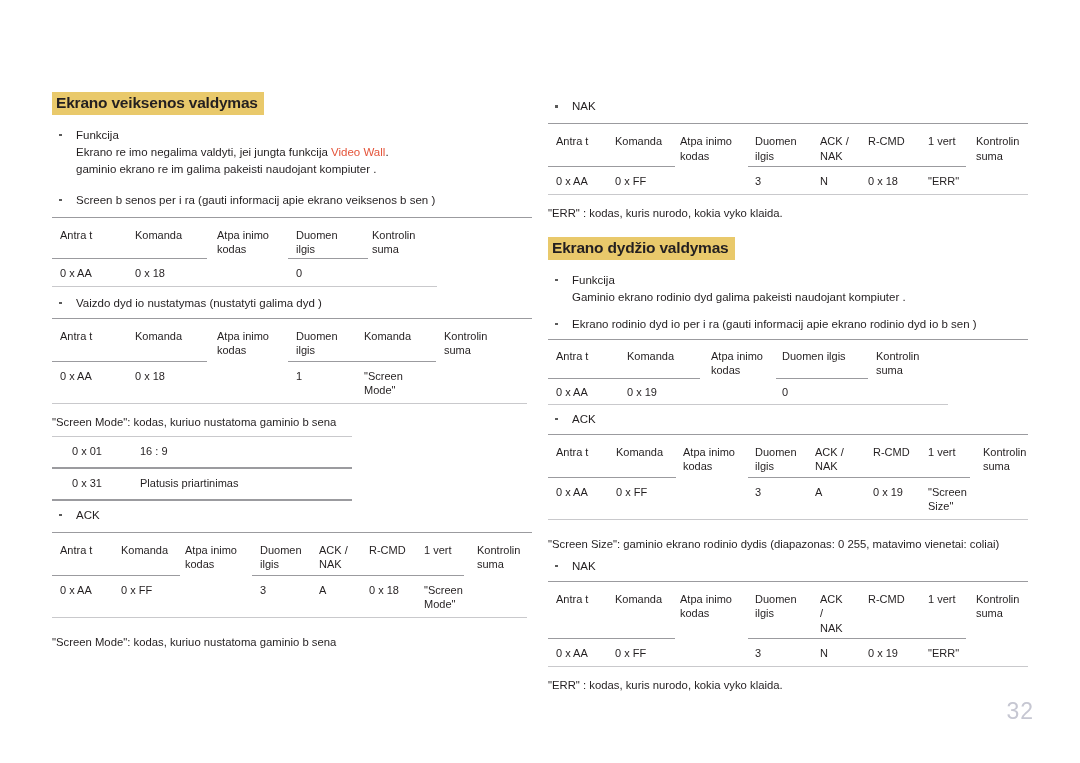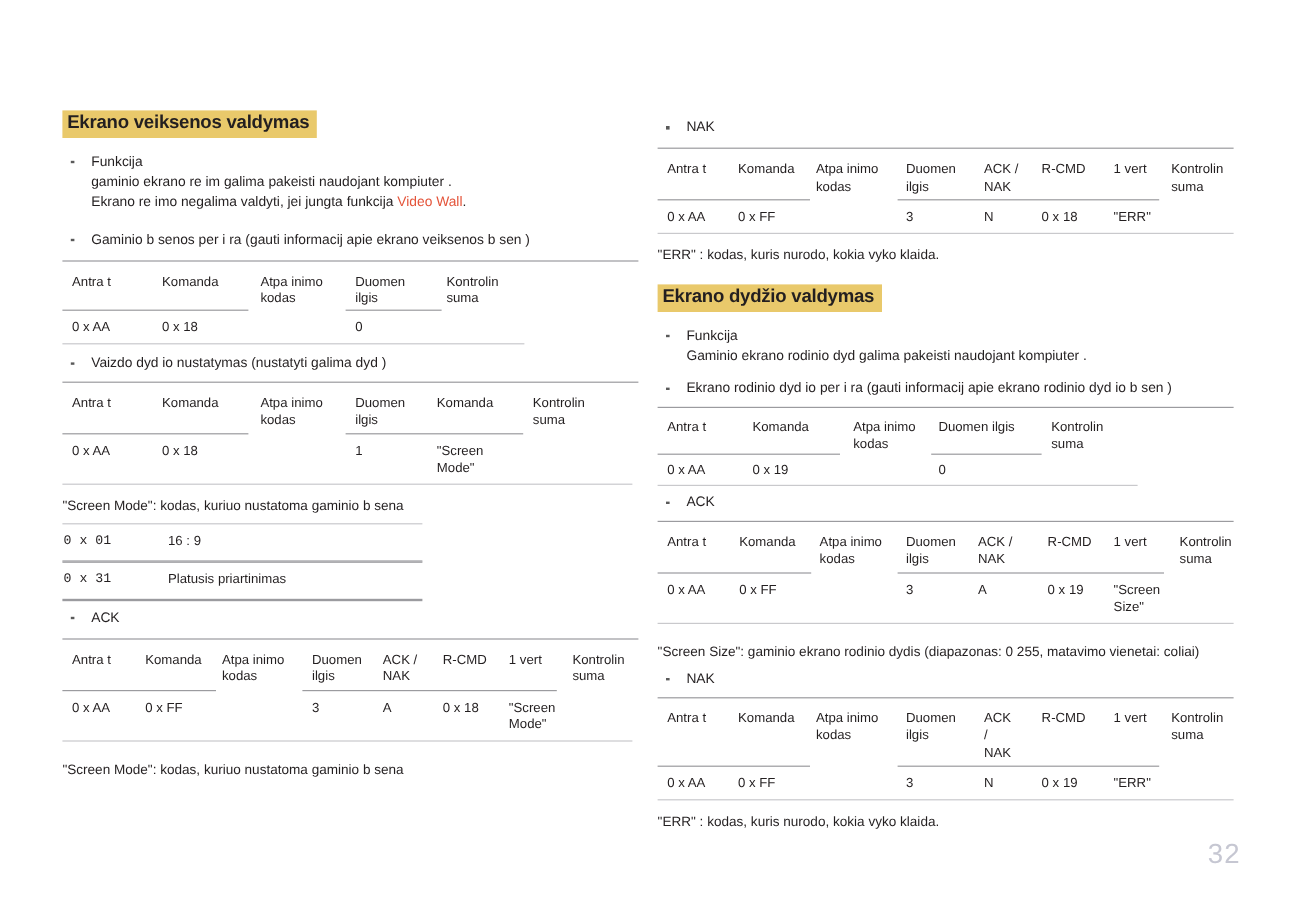--- a/index.html
+++ b/index.html
@@ -122,21 +122,21 @@
   .spacer8  { height: 8px; }
   .spacer10 { height: 10px; }
   .spacer12 { height: 12px; }
   .spacer16 { height: 16px; }
 
   
   .code-row {
     position: relative;
     height: 30px;
   }
-  .code-row .c-code { position: absolute; left: 1px;  top: 8px; font-size: 11px; font-family: Liberation Mono, monospace; }
+  .code-row .c-code { position: absolute; left: 20px;  top: 8px; font-size: 11px; }
   .code-row .c-name { position: absolute; left: 88px; top: 8px; font-size: 11px; }
 
   
   .page-number {
     position: absolute;
     right: 46px;
     bottom: 38px;
     font-size: 23px;
     color: #c6c7d2;
     letter-spacing: 1px;
@@ -153,28 +153,28 @@
 
     <div>
       <span class="section-heading">Ekrano veiksenos valdymas</span>
     </div>
 
     <div class="spacer12"></div>
 
     <div class="bullet">
       <span>Funkcija</span>
     </div>
+    <div class="sub-line"><span>Ekrano re imo negalima valdyti, jei  jungta funkcija </span><span class="accent">Video Wall</span><span>.</span></div>
     <div class="sub-line">gaminio ekrano re im  galima pakeisti naudojant kompiuter .</div>
-    <div class="sub-line"><span>Ekrano re imo negalima valdyti, jei  jungta funkcija </span><span class="accent">Video Wall</span><span>.</span></div>
 
     <div class="spacer6"></div>
     <div class="spacer8"></div>
 
     <div class="bullet">
-      <span>Gaminio b senos per i ra (gauti informacij  apie ekrano veiksenos b sen )</span>
+      <span>Screen b senos per i ra (gauti informacij  apie ekrano veiksenos b sen )</span>
     </div>
 
     <div class="spacer8"></div>
 
     <div class="tbl">
       <div class="rule-full"></div>
       <div class="trow" style="height:40px;">
         <span class="cell" style="left:8px;  top:10px;">Antra t</span>
         <span class="cell" style="left:83px; top:10px;">Komanda</span>
         <span class="cell" style="left:165px;top:10px;">Atpa inimo

